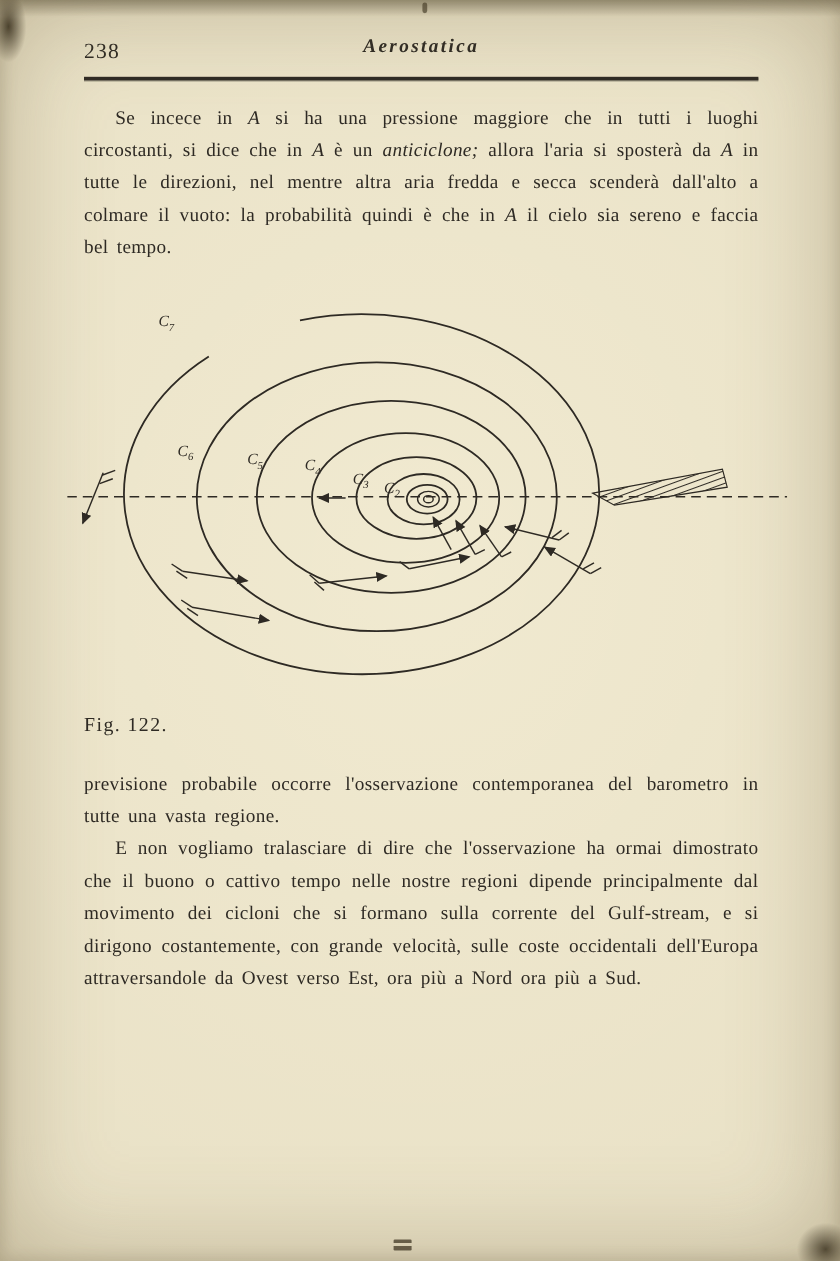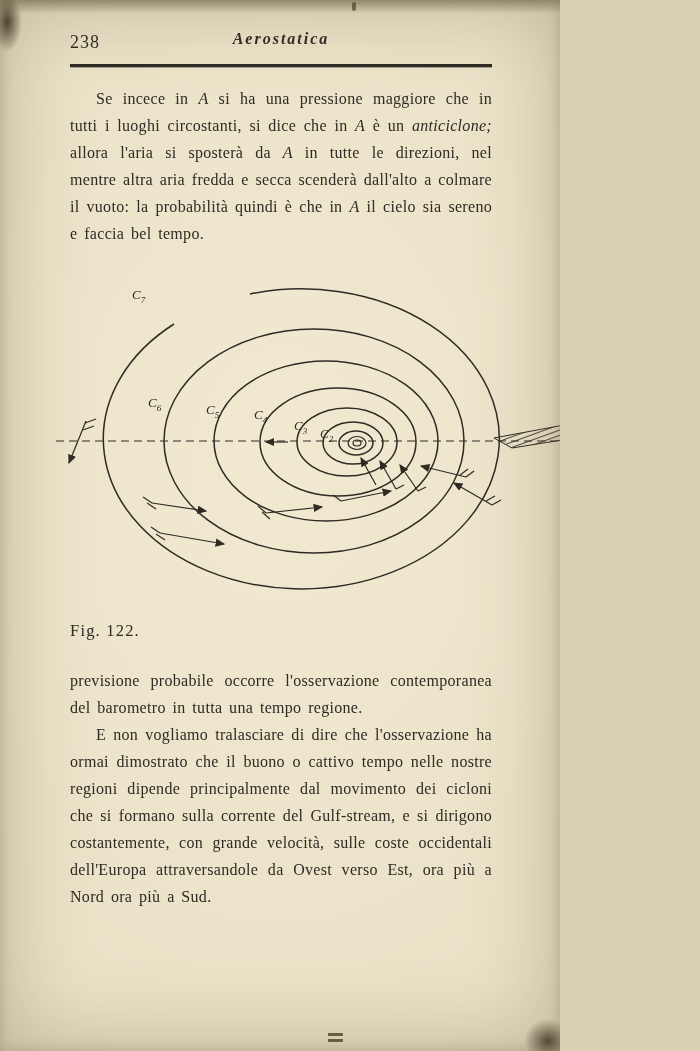--- a/index.html
+++ b/index.html
@@ -1,17 +1,17 @@
 <!DOCTYPE html>
 <html><head>
 <meta charset="utf-8">
 <style>
   html,body { margin:0; padding:0; background:#d8d0b4; }
   .page {
-    position:relative; width:560px; height:1051px; overflow:hidden;
+    position:relative; width:700px; height:1051px; overflow:hidden;
     background:
       radial-gradient(ellipse 120% 90% at 50% 45%, rgba(255,250,228,0.35), rgba(0,0,0,0) 70%),
       #e9e1c6;
     font-family:"Liberation Serif","DejaVu Serif",serif;
     color:#2e2a24;
   }
   .page::after {
     content:""; position:absolute; inset:0; pointer-events:none;
     box-shadow: inset 0 0 80px 12px rgba(112,96,58,0.30), inset 0 0 12px 2px rgba(90,78,48,0.22);
   }
@@ -154,18 +154,18 @@
       <g>
         <line class="thin" x1="436" y1="254" x2="398" y2="232" marker-end="url(#ah)"></line>
         <line class="thin" x1="436" y1="254" x2="445" y2="249"></line>
         <line class="thin" x1="430" y1="250" x2="439" y2="245"></line>
       </g>
     </svg>
 
     <div class="caption">Fig. 122.</div>
 
     <div class="paras bottom">
-        <p class="para"><span>previsione probabile occorre l'osservazione contemporanea del barometro in tutta una tempo regione.</span></p>
+        <p class="para"><span>previsione probabile occorre l'osservazione contemporanea del barometro in tutte una vasta regione.</span></p>
         <p class="para indent"><span>E non vogliamo tralasciare di dire che l'osservazione ha ormai dimostrato che il buono o cattivo tempo nelle nostre regioni dipende principalmente dal movimento dei cicloni che si formano sulla corrente del Gulf-stream, e si dirigono costantemente, con grande velocità, sulle coste occidentali dell'Europa attraversandole da Ovest verso Est, ora più a Nord ora più a Sud.</span></p>
       </div>
 
   </div>
 </div>
 
 </body></html>

